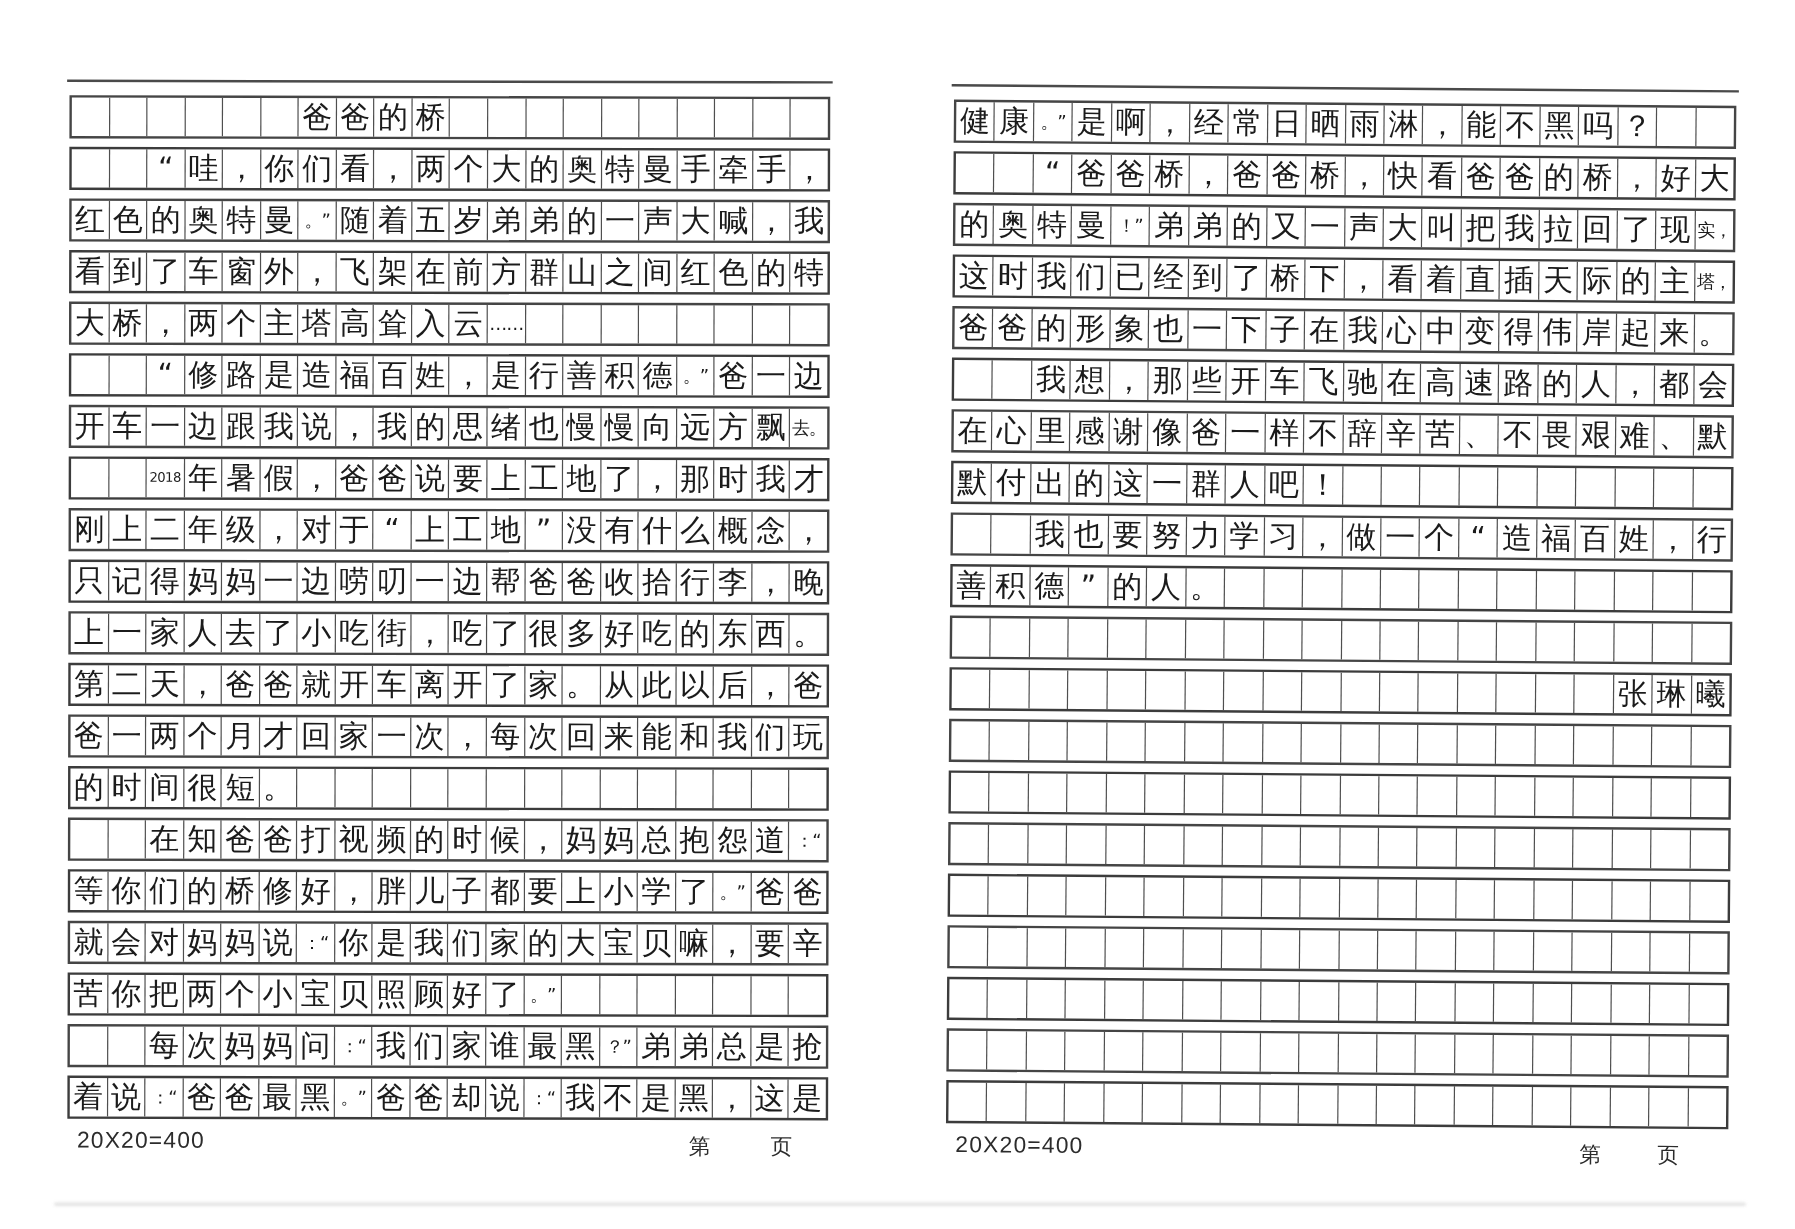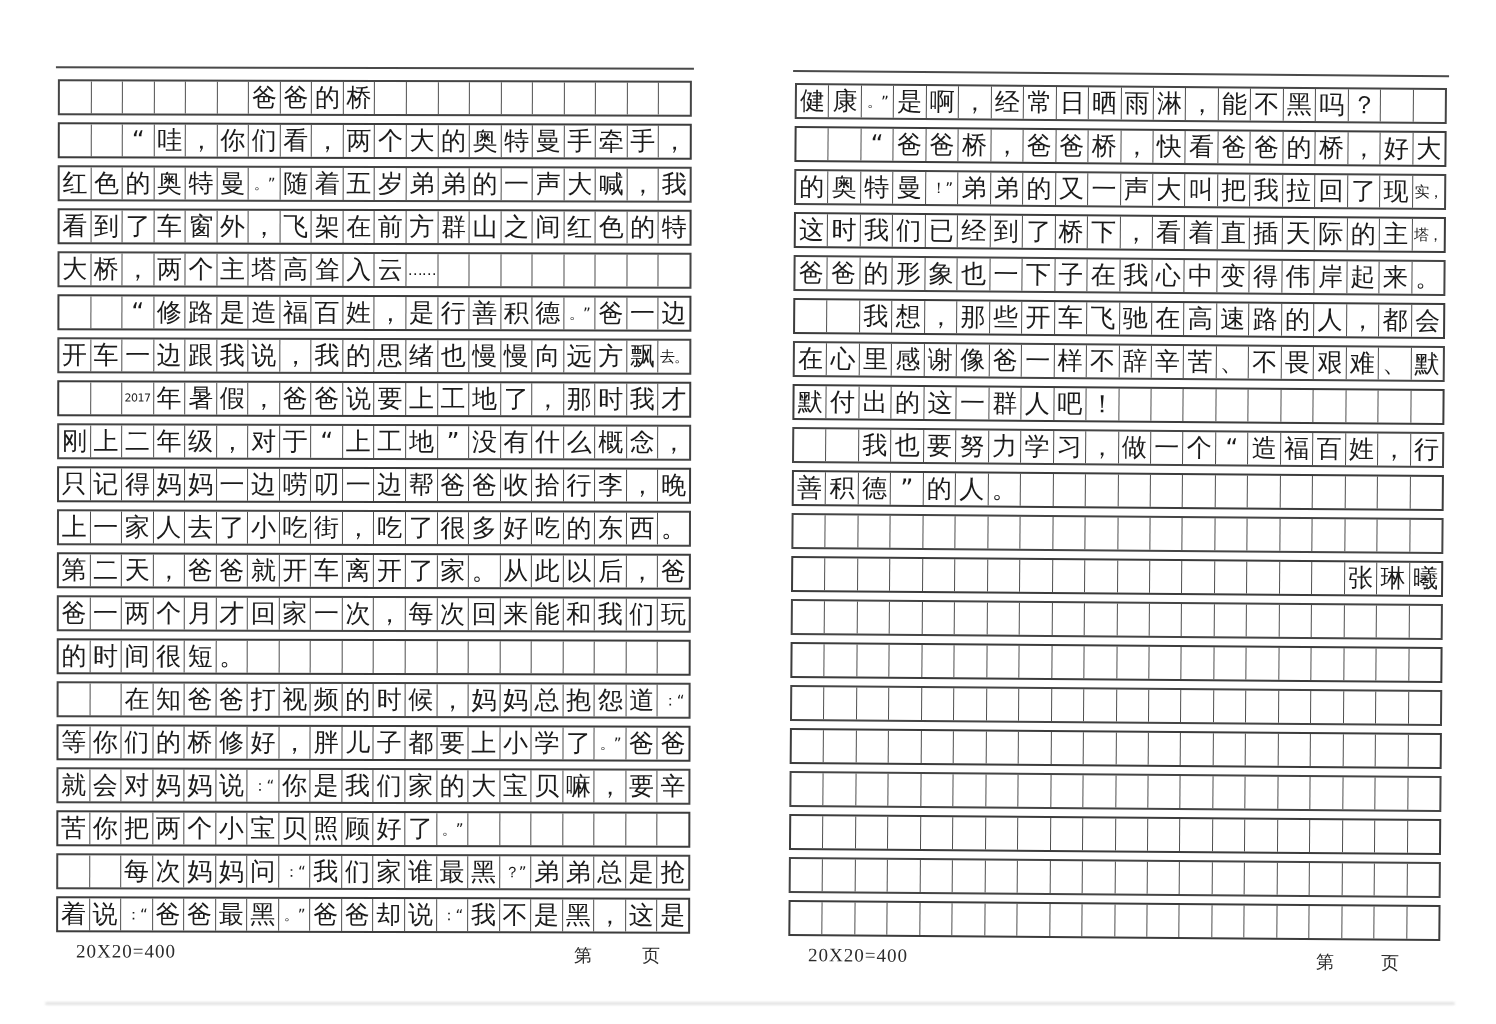--- a/index.html
+++ b/index.html
@@ -23,21 +23,21 @@
     flex:1 1 0;min-width:0;
     border-right:1px solid #4f4f4f;
     display:flex;align-items:center;justify-content:center;
     font-size:25px;line-height:32px;color:#1b1b1b;
     white-space:nowrap;overflow:visible;
   }
   .cell:last-child{border-right:none;}
   .cell.t2{font-size:15px;letter-spacing:-1px;}
   .cell.t3{font-size:11px;letter-spacing:-0.5px;}
   .footer{position:absolute;top:861px;left:0;width:100%;height:26px;font-size:19px;color:#2c2c2c;}
-  .footer .spec{position:absolute;left:20px;top:0;letter-spacing:1px;font-family:Liberation Serif, serif;}
+  .footer .spec{position:absolute;left:8px;top:0;letter-spacing:1px;font-family:Liberation Sans, sans-serif;}
   .footer .pnum-first{position:absolute;top:2px;font-size:18px;}
   .footer .pnum-last{position:absolute;top:2px;font-size:18px;}
   .page-1 .pnum-first{left:518px;}
   .page-1 .pnum-last{left:586px;}
   .page-2 .pnum-first{left:528px;}
   .page-2 .pnum-last{left:593px;}
   .scan-shadow{
     position:absolute;left:45px;top:1002px;width:1410px;height:3px;
     background:#dcdcdc;filter:blur(1.2px);opacity:.8;border-radius:2px;
   }
@@ -199,21 +199,21 @@
         <div class="cell">慢</div>
         <div class="cell">向</div>
         <div class="cell">远</div>
         <div class="cell">方</div>
         <div class="cell">飘</div>
         <div class="cell t2">去。</div>
       </div>
       <div class="row">
         <div class="cell"></div>
         <div class="cell"></div>
-        <div class="cell t3">2017</div>
+        <div class="cell t3">2018</div>
         <div class="cell">年</div>
         <div class="cell">暑</div>
         <div class="cell">假</div>
         <div class="cell">，</div>
         <div class="cell">爸</div>
         <div class="cell">爸</div>
         <div class="cell">说</div>
         <div class="cell">要</div>
         <div class="cell">上</div>
         <div class="cell">工</div>

